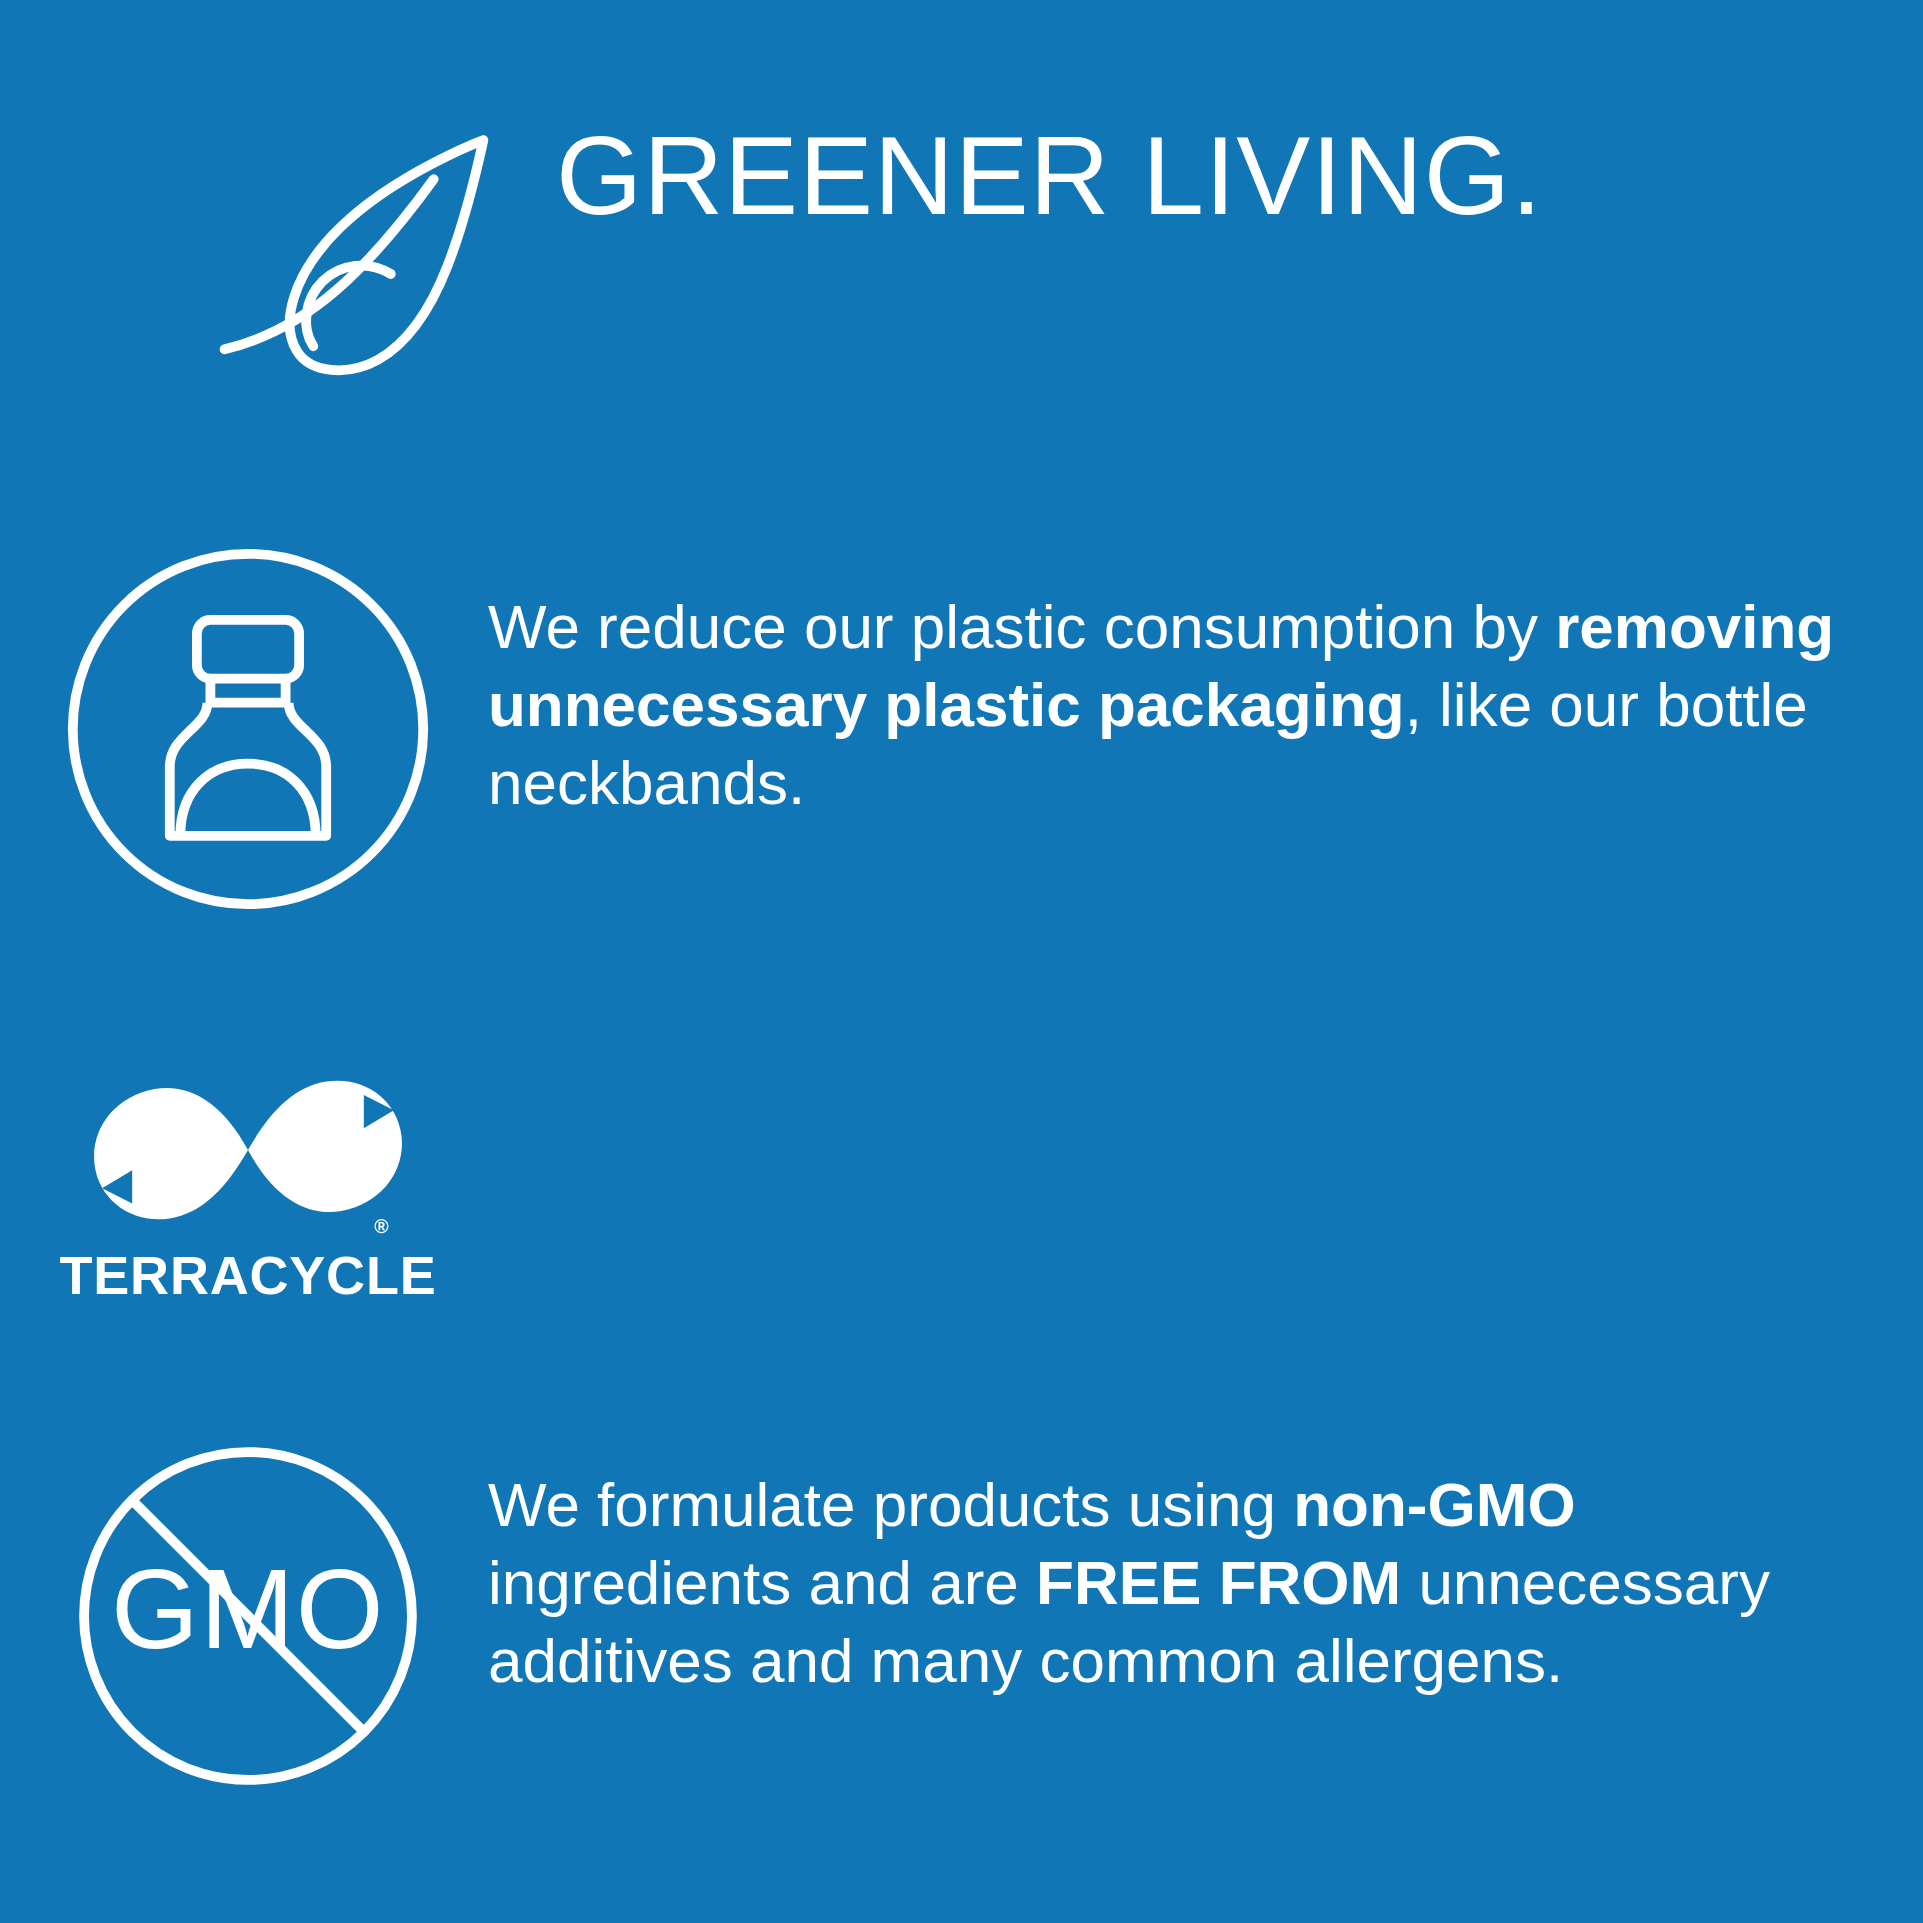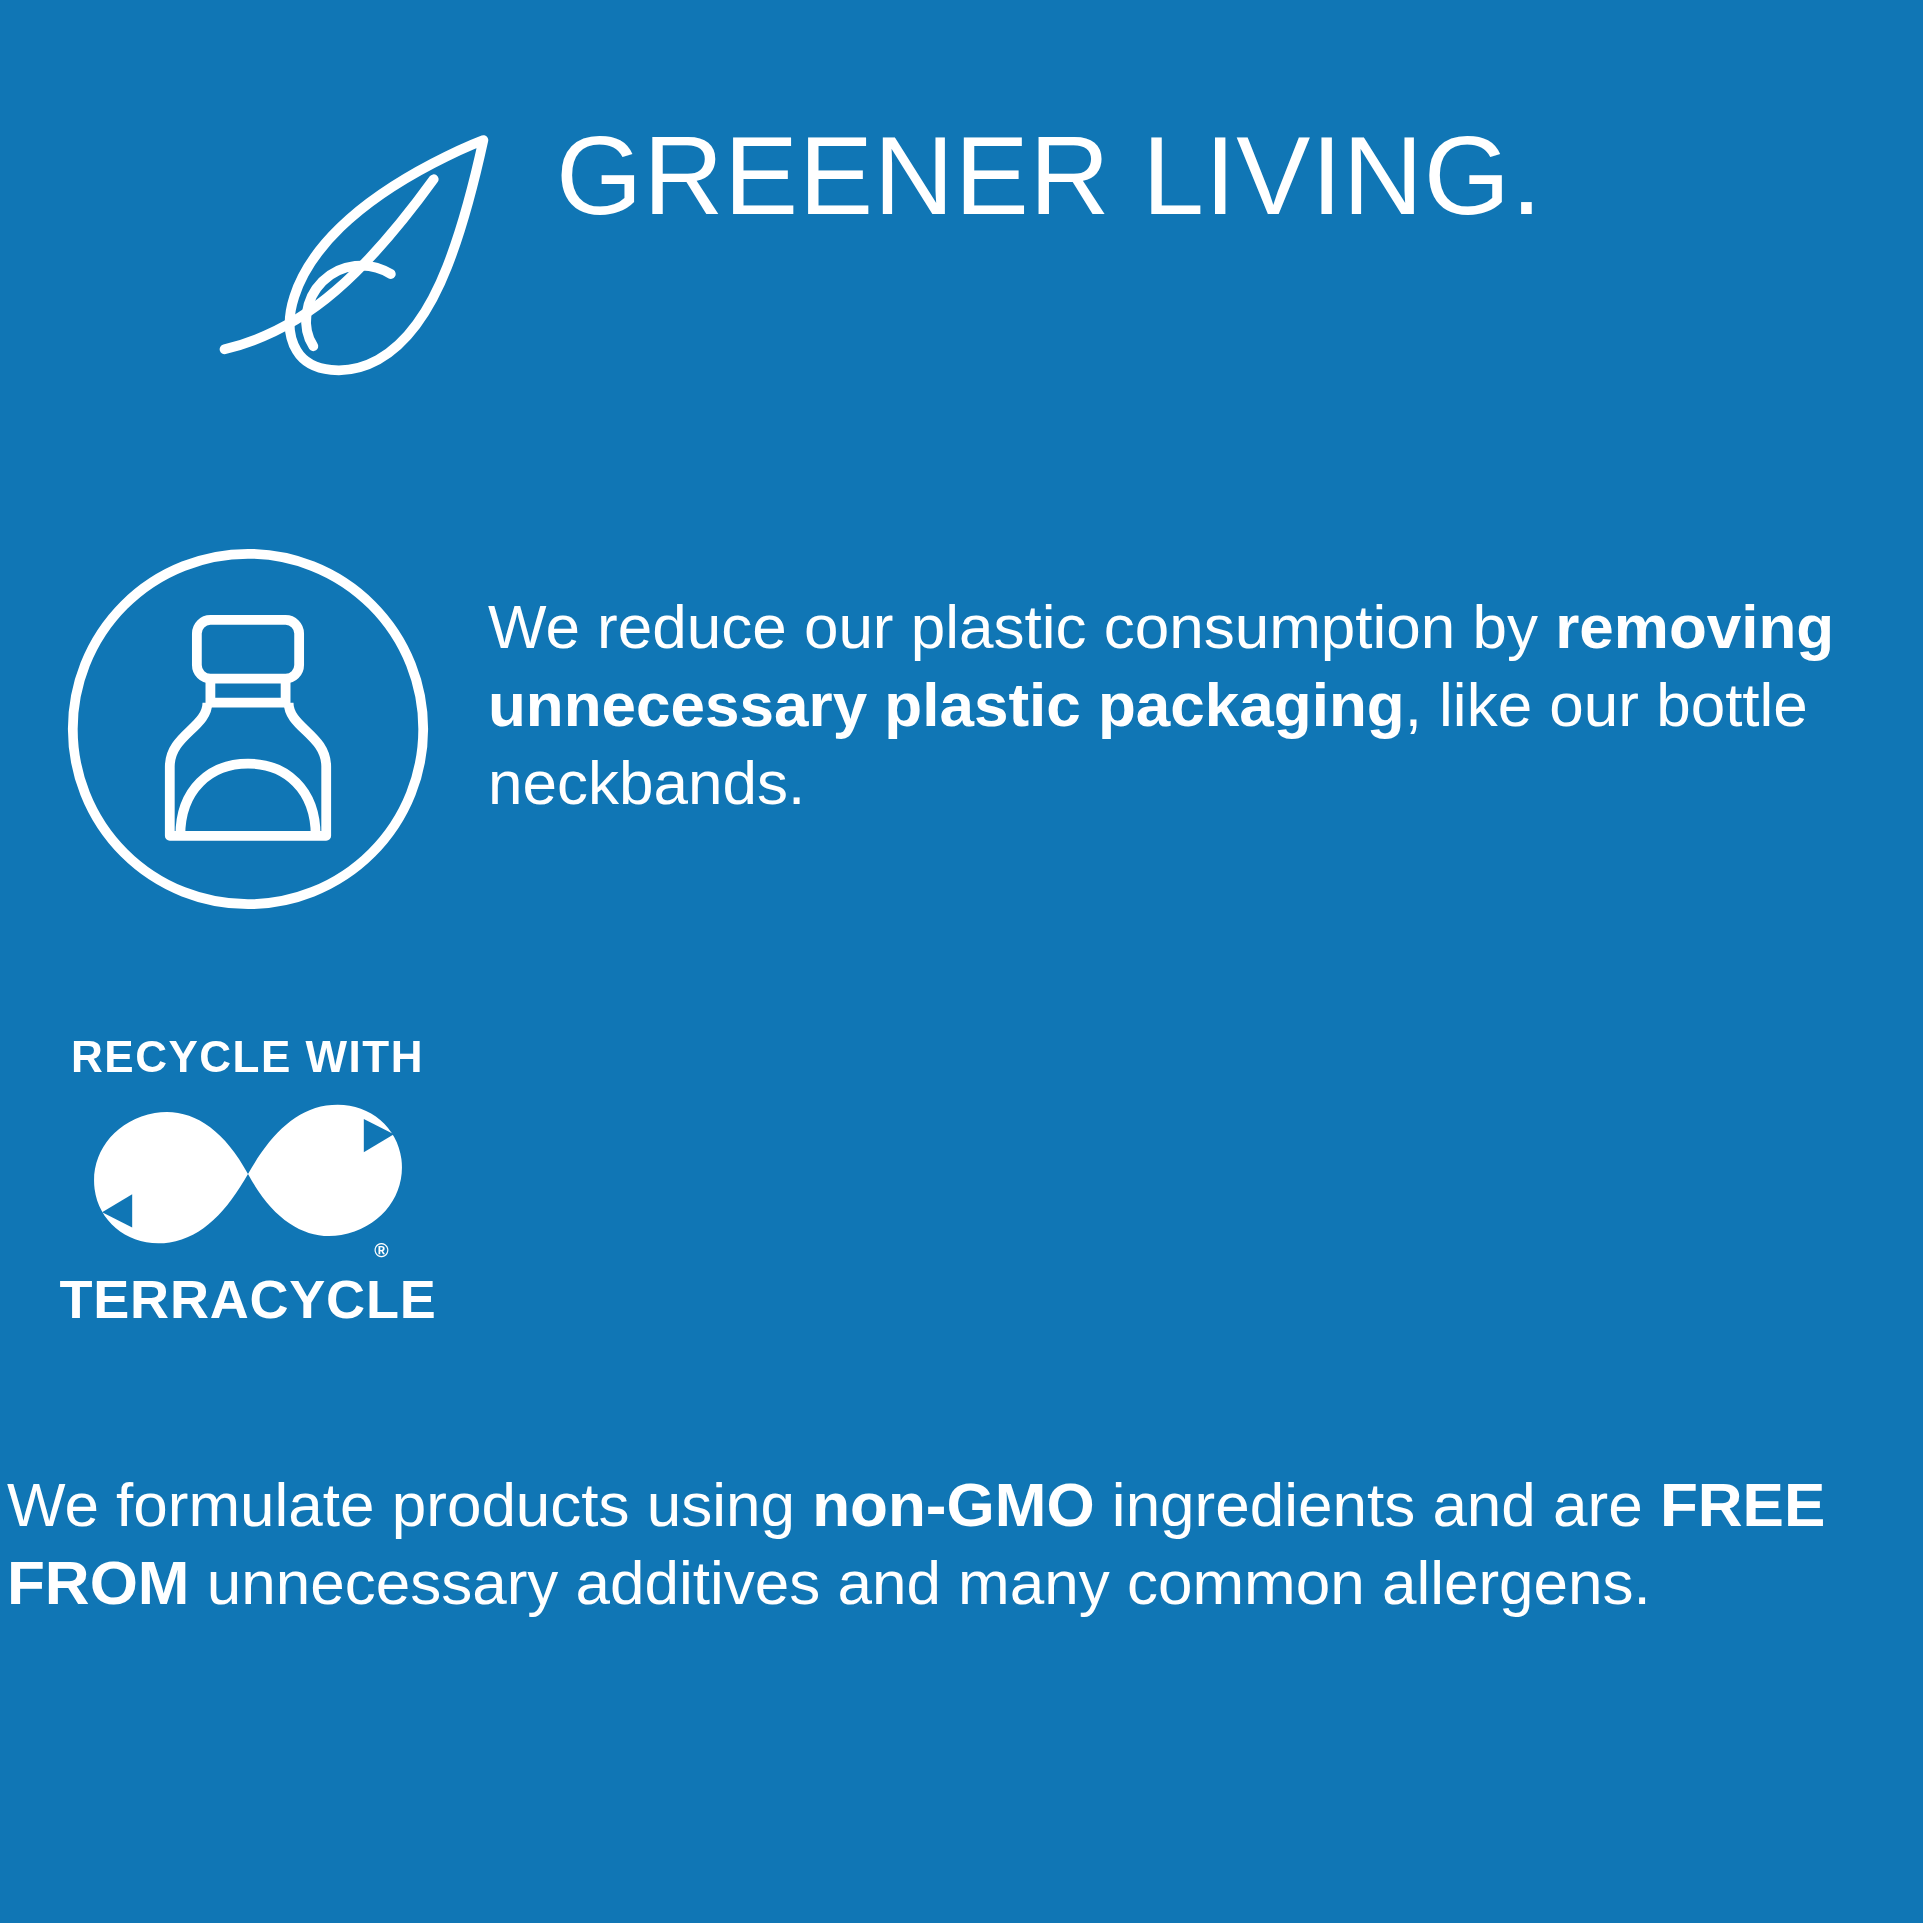--- a/index.html
+++ b/index.html
@@ -178,21 +178,20 @@
       </svg>
     </div>
     <div class="row-body">
       <div class="row-text">We reduce our plastic consumption by <b>removing unnecessary plastic packaging</b>, like our bottle neckbands.</div>
     </div>
   </div>
 
   <div class="row" id="row-2">
     <div class="row-icon">
       <div class="tc-wrap">
-        <div class="tc-top">RECYCLE WITH</div>
         <div class="tc-mid">
           <svg viewBox="0 0 500 250" width="376" height="188" aria-hidden="true">
             <path d="M250 125
                      C216 62 172 36 126 44
                      C72 54 40 98 46 145
                      C52 192 96 224 146 216
                      C190 209 222 174 250 125
                      C278 76 310 41 354 34
                      C404 26 448 58 454 105
                      C460 152 428 196 374 206
@@ -203,19 +202,26 @@
             <polygon points="404 52 444 72 404 96" fill="#1076b5"></polygon>
           </svg>
           <span class="tc-reg">®</span>
         </div>
         <div class="tc-bottom">TERRACYCLE</div>
       </div>
     </div>
   </div>
 
   <div class="row" id="row-3">
+    <div class="row-icon">
+      <svg viewBox="0 0 500 500" width="376" height="376" aria-hidden="true">
+        <circle cx="250" cy="250" r="218" fill="none" stroke="#ffffff" stroke-width="13"></circle>
+        <line x1="98" y1="98" x2="402" y2="402" stroke="#ffffff" stroke-width="13"></line>
+        <text x="250" y="292" text-anchor="middle" font-family="Liberation Sans, sans-serif" font-size="150" fill="#ffffff" letter-spacing="2">GMO</text>
+      </svg>
+    </div>
     <div class="row-body">
       <div class="row-text">We formulate products using <b>non-GMO</b> ingredients and are <b>FREE FROM</b> unnecessary additives and many common allergens.</div>
     </div>
   </div>
 
 </div>
 
 
 </body></html>

